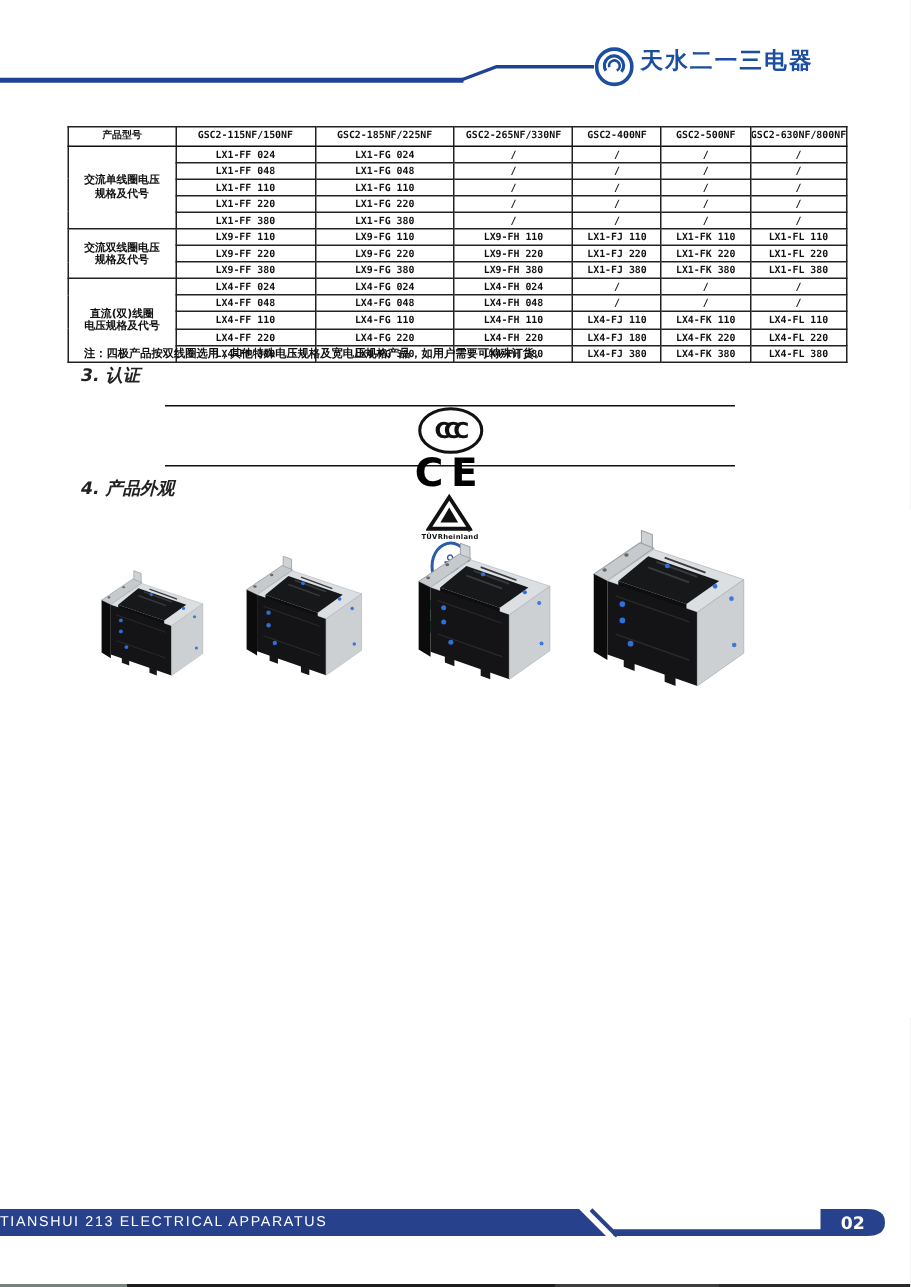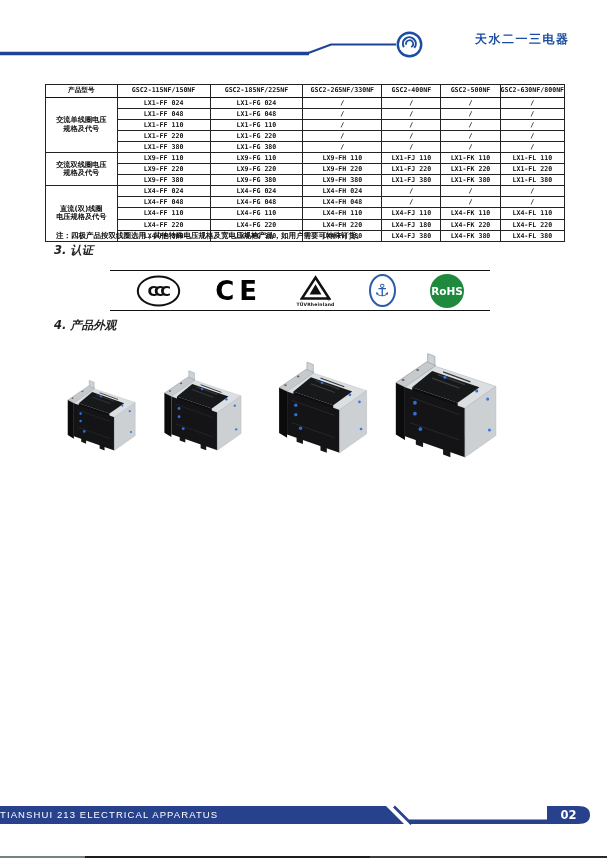--- a/index.html
+++ b/index.html
@@ -6,22 +6,22 @@
   .page {
     position:relative; width:607px; height:858px; margin:0 auto;
     background:#ffffff; overflow:hidden;
     font-family:"DejaVu Sans","Liberation Sans",sans-serif;
     color:#111;
   }
   .abs { position:absolute; }
 
   
   .brand-name {
-    left:427px; top:31px; font-size:12px; font-weight:bold;
-    color:#1b4da0; letter-spacing:1.5px; white-space:nowrap;margin-left:48px;
+    left:427px; top:31px; font-size:15px; font-weight:bold;
+    color:#1b4da0; letter-spacing:1.5px; white-space:nowrap;
   }
 
   
   .table-label { left:45px; top:71px; width:520px; text-align:right; font-size:8.5px; font-weight:bold; }
   .table-wrap { left:45px; top:84px; width:560px; }
   table.spec-table { border-collapse:collapse; table-layout:fixed; width:520px; border:1.6px solid #111; }
   table.spec-table th, table.spec-table td {
     border:0.8px solid #222; padding:0; margin:0;
     text-align:center; vertical-align:middle;
     font-family:"DejaVu Sans Mono","Liberation Mono",monospace;
@@ -39,21 +39,21 @@
   
   .sec-heading { left:54px; font-size:11.5px; font-weight:bold; color:#222;font-style:italic; }
   .h-cert { top:243px; }
   .h-appearance { top:318px; }
 
   
   .cert-box {
     left:110px; top:270px; width:380px; height:41px;
     border-top:1.6px solid #111; border-bottom:1.6px solid #111;
     display:flex; align-items:center; justify-content:space-between;
-    padding:0 26px; box-sizing:border-box;
+    padding:0 26px; box-sizing:border-box;flex-direction:column;
   }
   .cert-item { display:flex; flex-direction:column; align-items:center; justify-content:center; }
   .ce-text { font-size:26px; font-weight:bold; letter-spacing:5px; color:#000; line-height:26px; font-family:"DejaVu Sans",sans-serif; }
   .tuv-label { font-size:4.5px; font-weight:bold; color:#111; margin-top:1px; letter-spacing:0.2px; }
   .ccs-oval {
     width:27px; height:33px; border:2.4px solid #2a5caa; border-radius:50%;
     display:flex; align-items:center; justify-content:center;
     color:#2a5caa; font-size:17px; line-height:1; box-sizing:border-box;
   }
   .rohs-circle {

